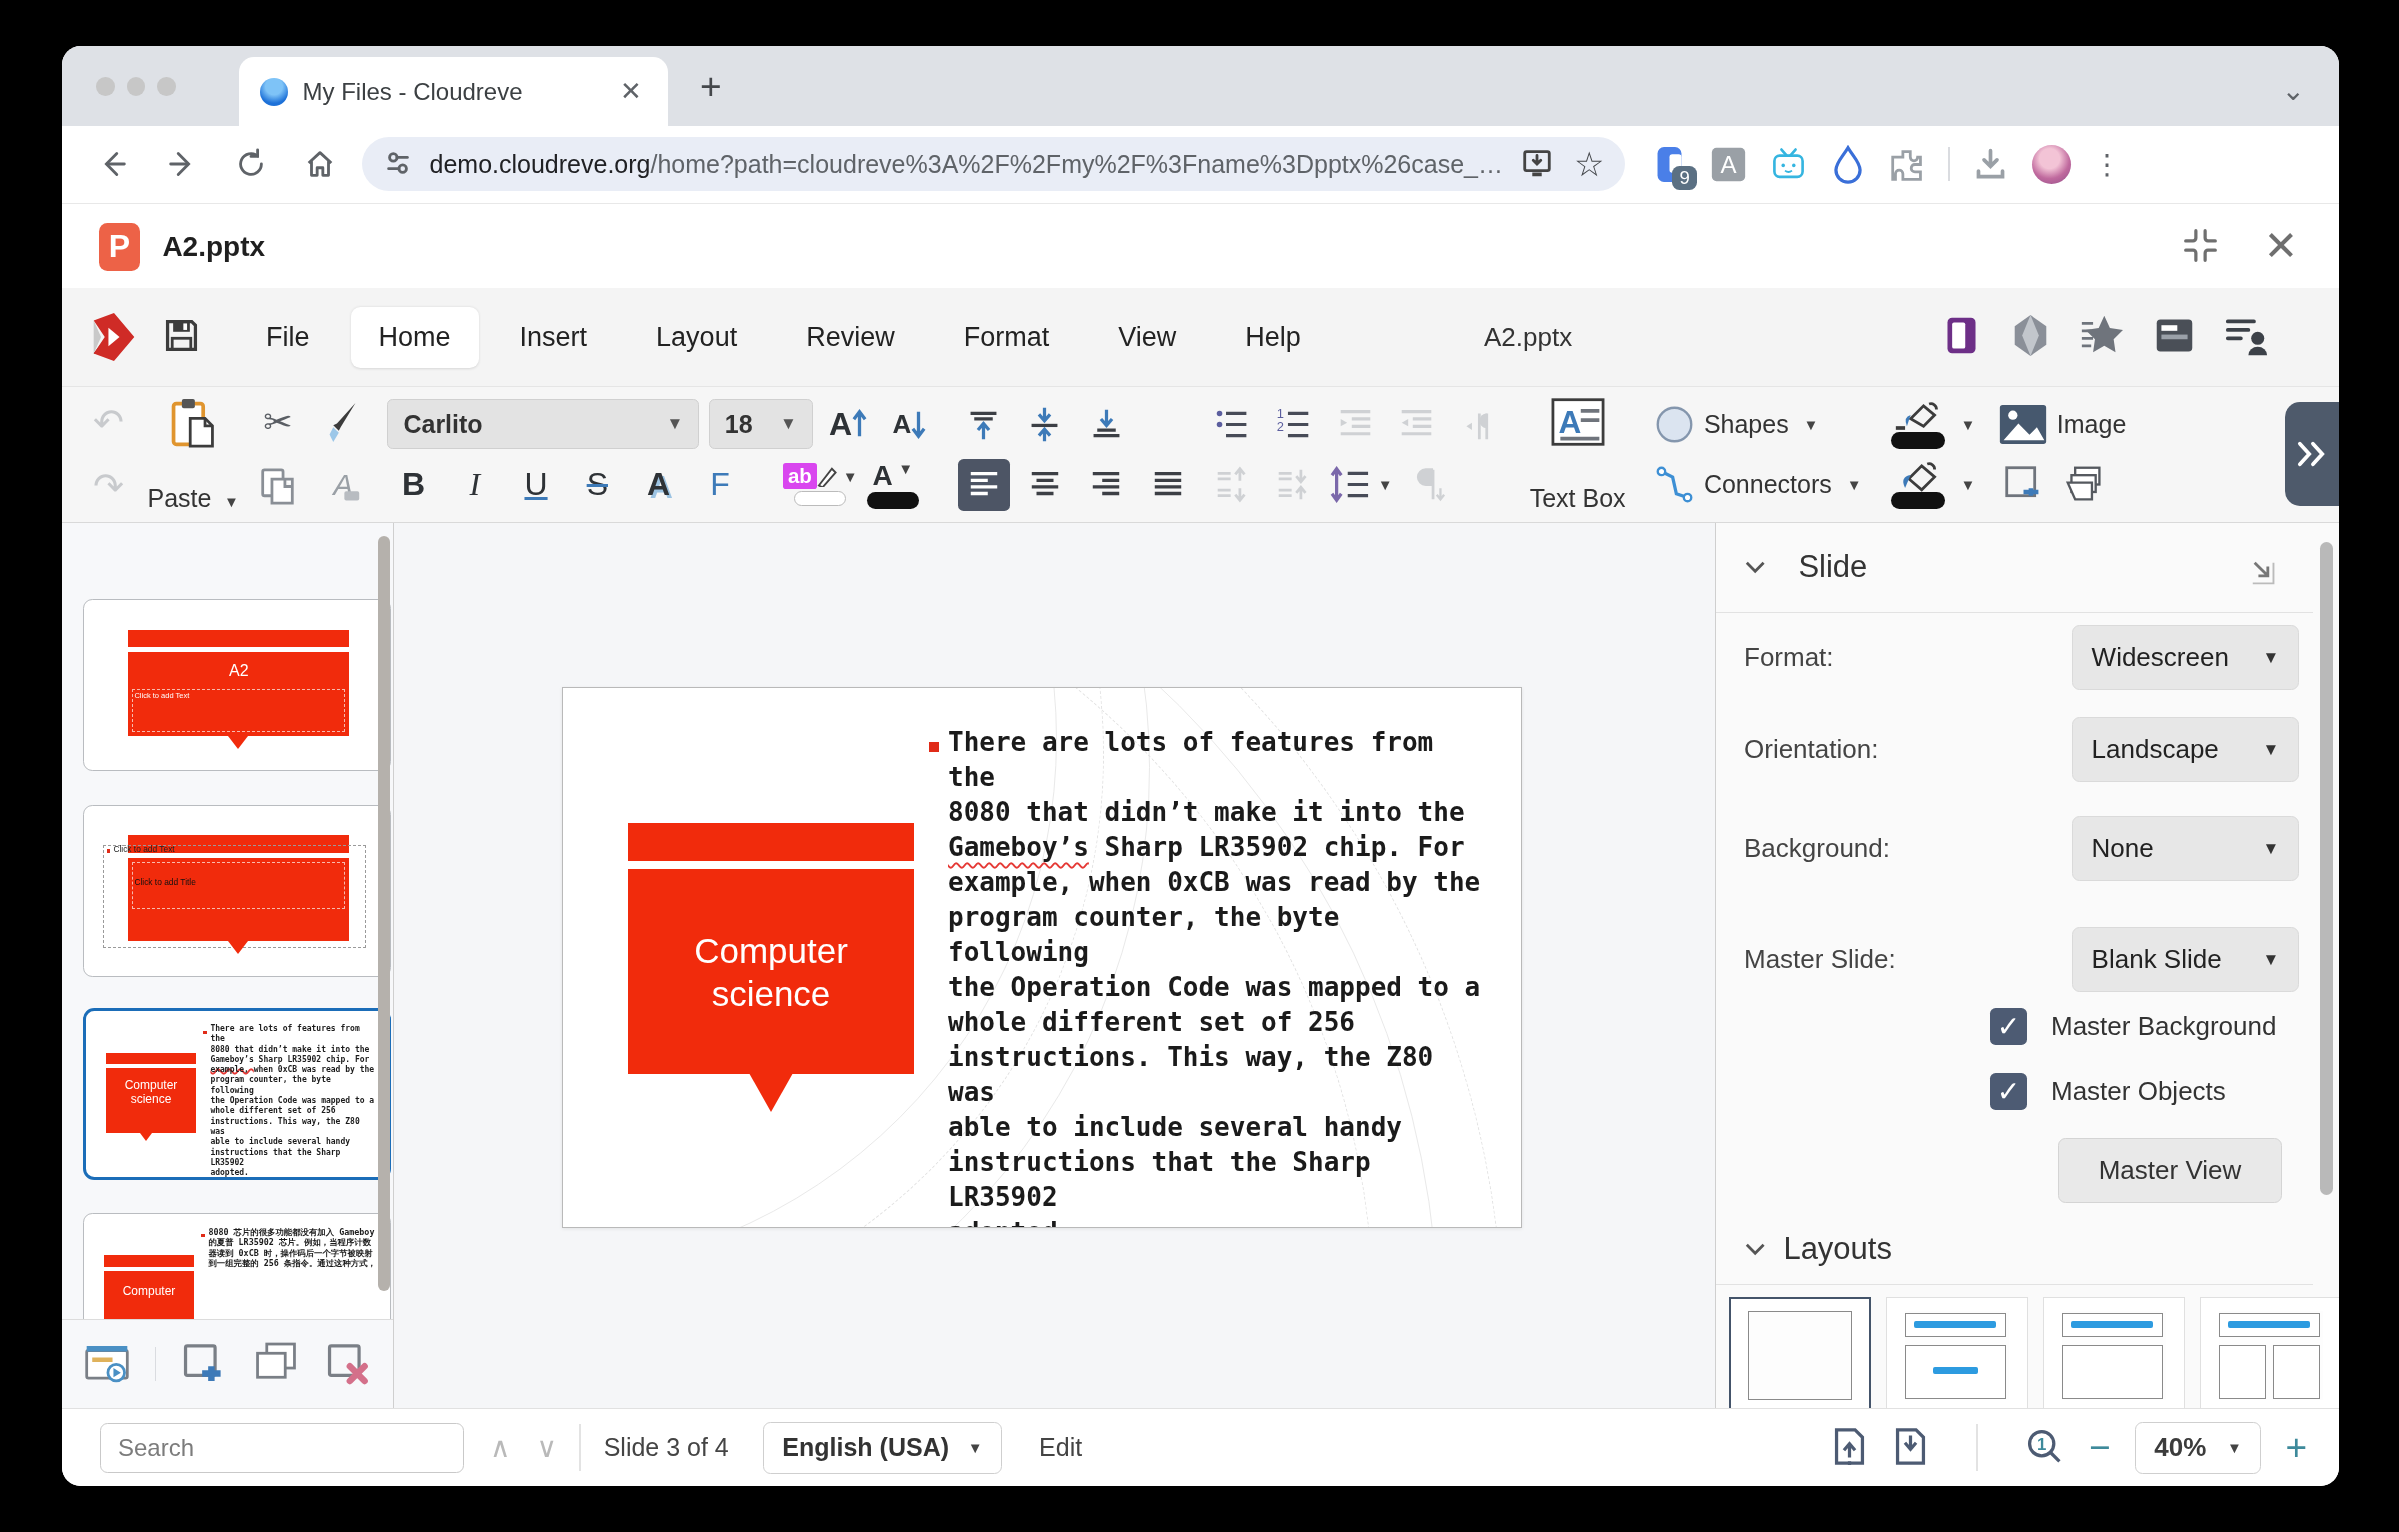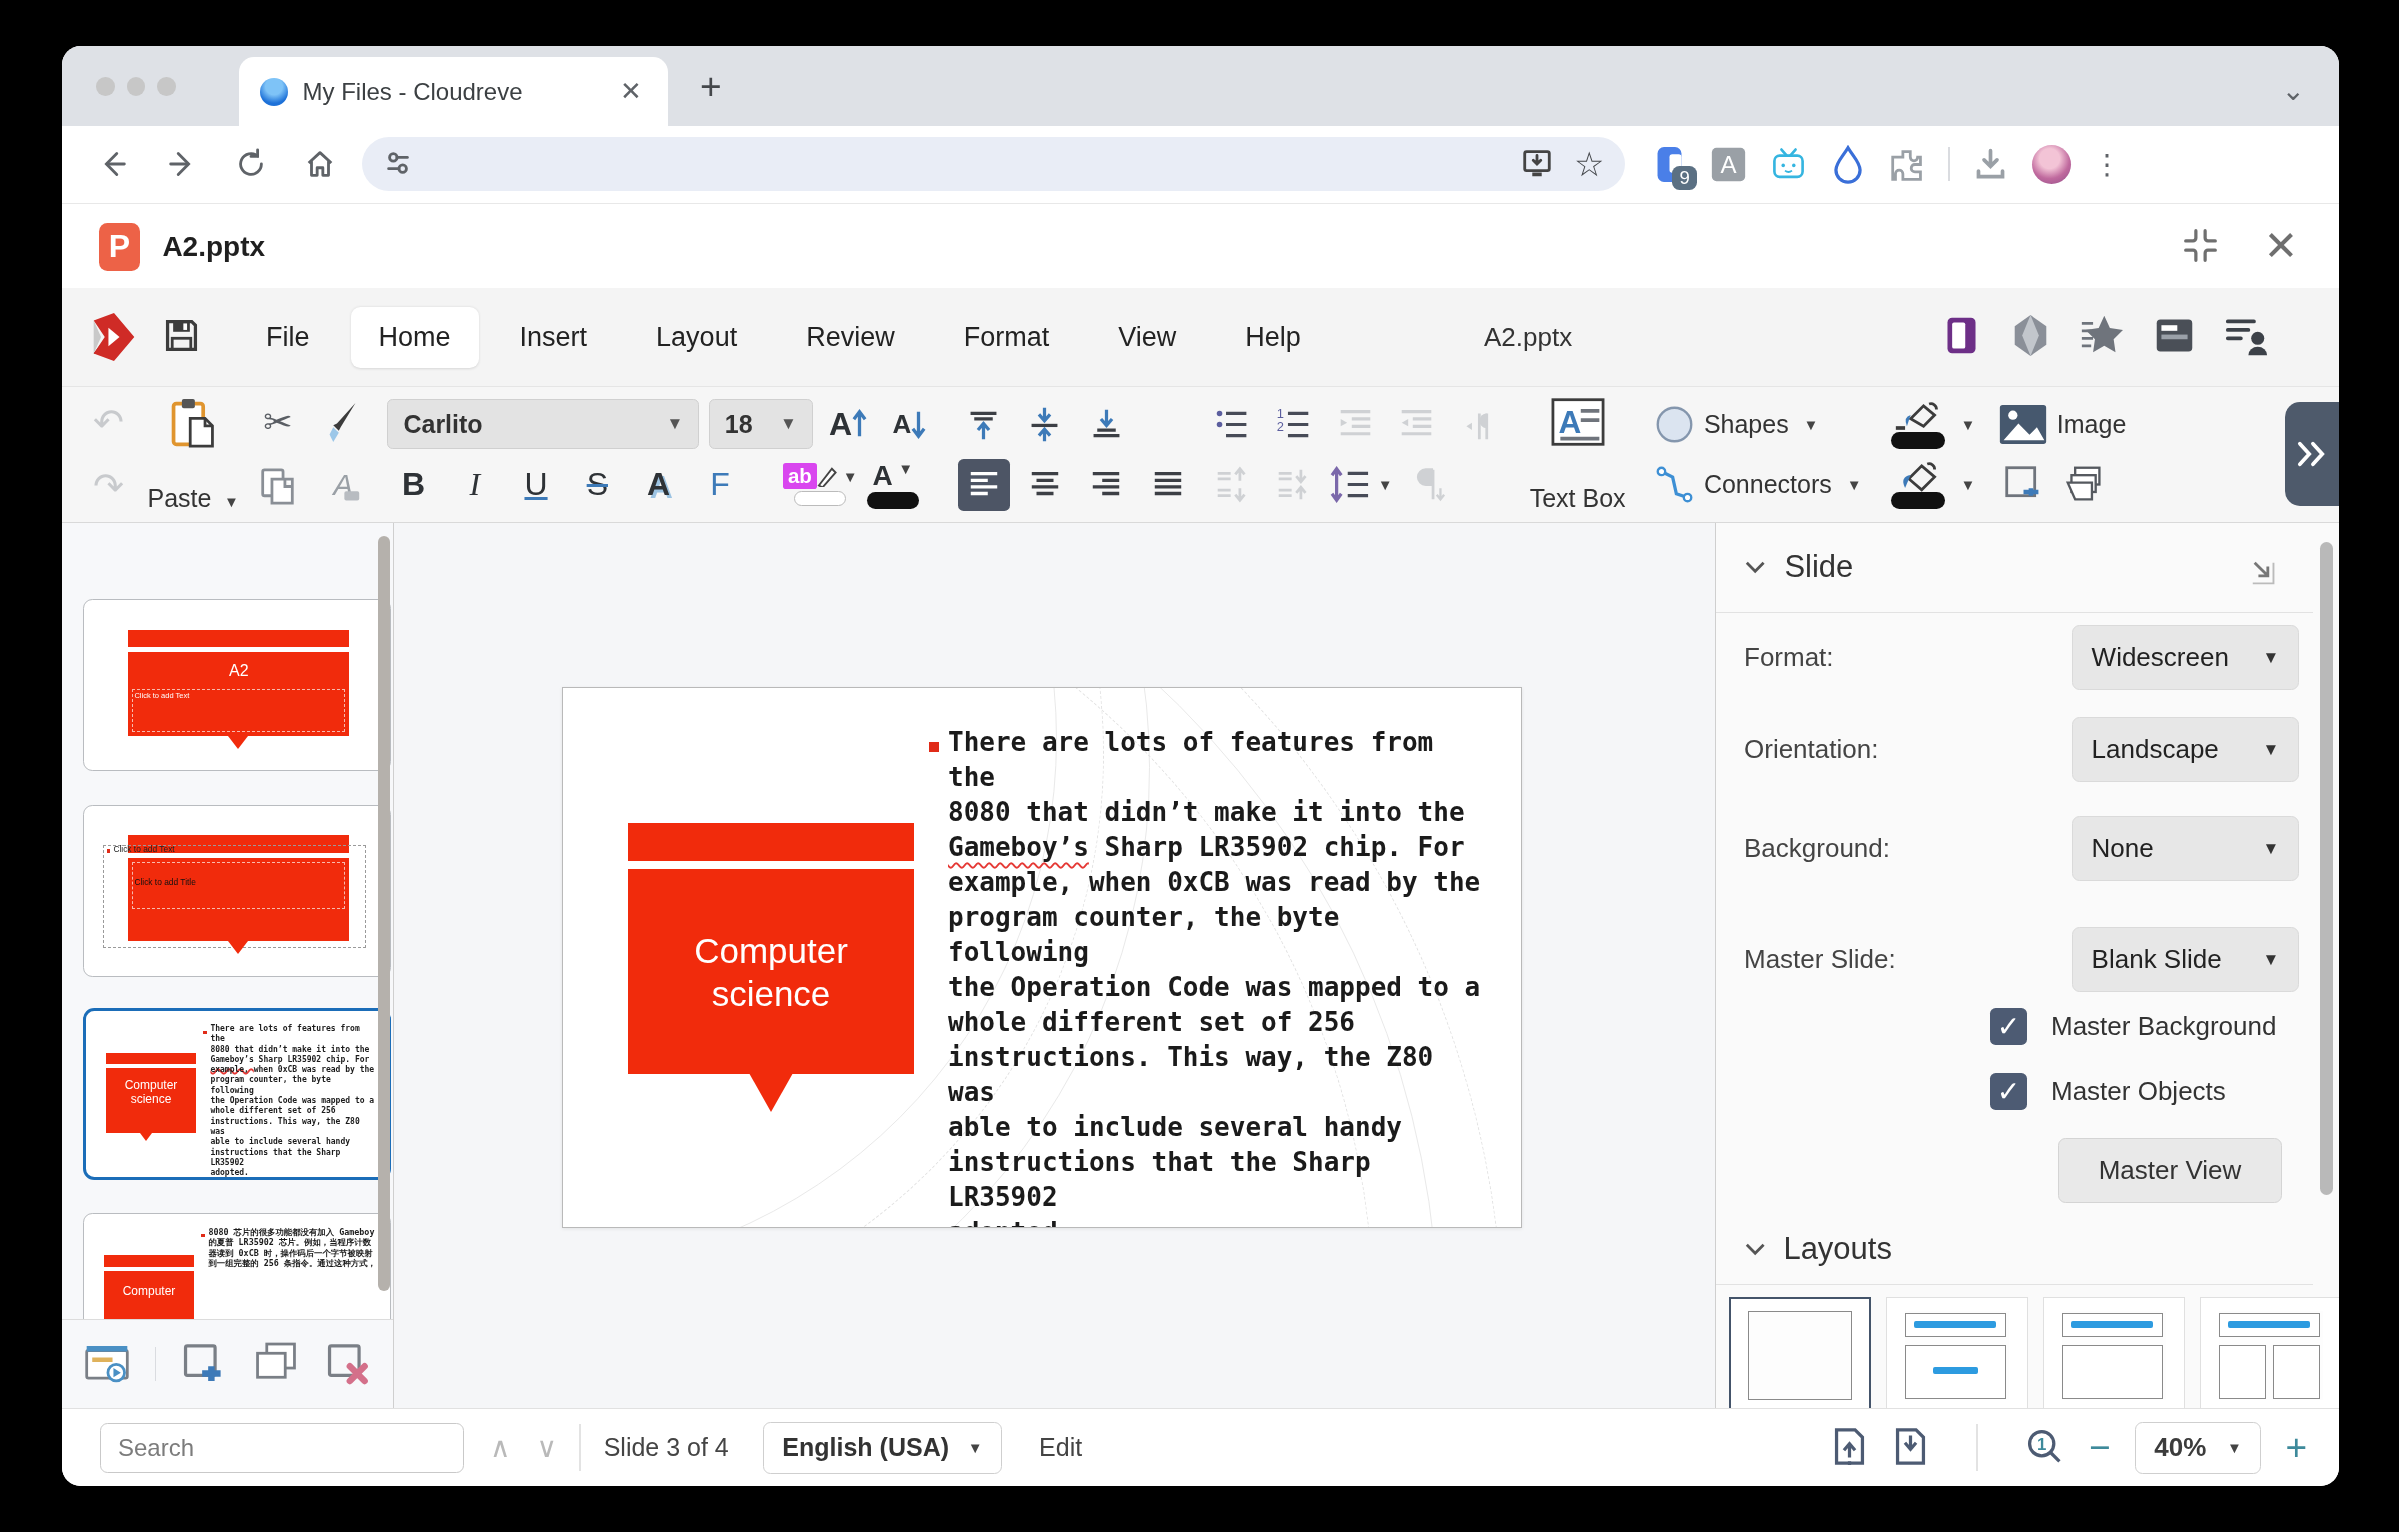--- a/index.html
+++ b/index.html
@@ -115,21 +115,21 @@
                  border-left:22.4px solid transparent; border-right:22.4px solid transparent;
                  border-top:39px solid #f12b0c; }
   .callout-title { color:#fff; font-size:35px; line-height:43px; font-family:"Liberation Sans",sans-serif; }
   .body-bullet { position:absolute; left:366px; top:54px; width:10.3px; height:10.3px; background:#e02b18; }
   .body-text { position:absolute; left:385px; top:37px; width:536px; font-family:"DejaVu Sans Mono",monospace;
                font-weight:700; font-size:26px; line-height:35px; color:#1b1b1b; white-space:pre-line; }
   .misspell { text-decoration:underline wavy #e53935 1.9px; text-underline-offset:5.6px; }
 
   
   .rpanel { position:relative; width:624px; height:100%; background:#fafafa; border-left:0.9px solid #cfcfcf; }
-  .rp-head { position:absolute; left:28px; top:26px; display:flex; align-items:center; gap:18px;
+  .rp-head { position:absolute; left:28px; top:26px; display:flex; align-items:center; gap:32px;
              font-size:31px; color:#333; }
   .rp-expand { position:absolute; right:58px; top:34px; color:#777; }
   .rp-div { position:absolute; left:0; top:89px; width:597px; height:0.9px; background:#e2e2e2; }
   .rp-row { position:absolute; left:28px; width:555px; display:flex; align-items:center; }
   .rp-label { font-size:26px; color:#444; }
   .rp-select { margin-left:auto; width:227px; height:65px; background:#e7e7e7; border:0.9px solid #dadada;
                border-radius:7.5px; display:flex; align-items:center; padding:0 18.6px; font-size:26px; color:#222; }
   .rp-select .car { margin-left:auto; font-size:17px; color:#333; }
   .cbrow { position:absolute; left:274px; display:flex; align-items:center; gap:24px; }
   .cbox { width:37px; height:37px; background:#4d5b73; border-radius:5.6px; color:#fff; font-size:28px;
@@ -215,20 +215,21 @@
       </div>
       <div class="omnibox">
         <span>
           <svg width="30" height="30" viewBox="0 0 32 32">
               <circle cx="11" cy="10" r="4" fill="none" stroke="#5f6368" stroke-width="3"></circle>
               <path d="M15 10 H26" stroke="#5f6368" stroke-width="3" stroke-linecap="round"></path>
               <circle cx="21" cy="22" r="4" fill="none" stroke="#5f6368" stroke-width="3"></circle>
               <path d="M6 22 H17" stroke="#5f6368" stroke-width="3" stroke-linecap="round"></path>
             </svg>
         </span>
+        <span class="url"><span>demo.cloudreve.org</span><span class="path">/home?path=cloudreve%3A%2F%2Fmy%2F%3Fname%3Dpptx%26case_…</span></span>
         <span class="omni-right">
           <span>
             <svg width="34" height="34" viewBox="0 0 36 36">
                 <rect x="5" y="6" width="26" height="20" rx="2" fill="none" stroke="#444" stroke-width="3"></rect>
                 <path d="M18 10 v8 M14 15 l4 4 4-4" fill="none" stroke="#444" stroke-width="3" stroke-linecap="round"></path>
                 <path d="M13 30 h10" stroke="#444" stroke-width="4"></path>
               </svg>
           </span>
           <span style="font-size:34px;color:#44474b;">☆</span>
         </span>

